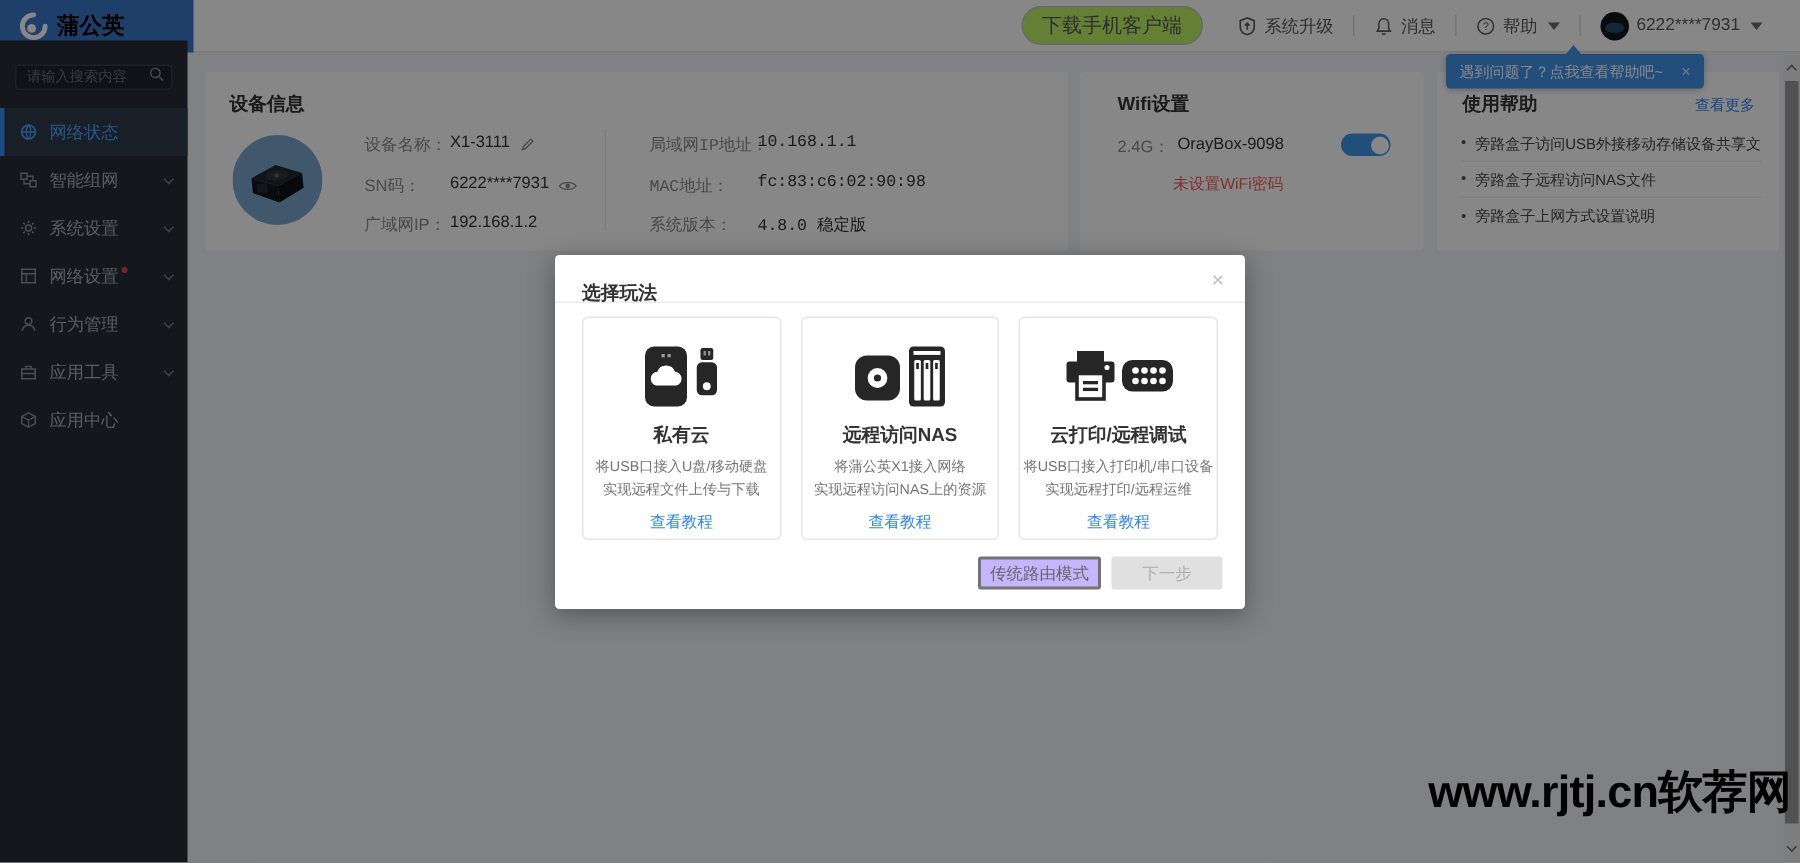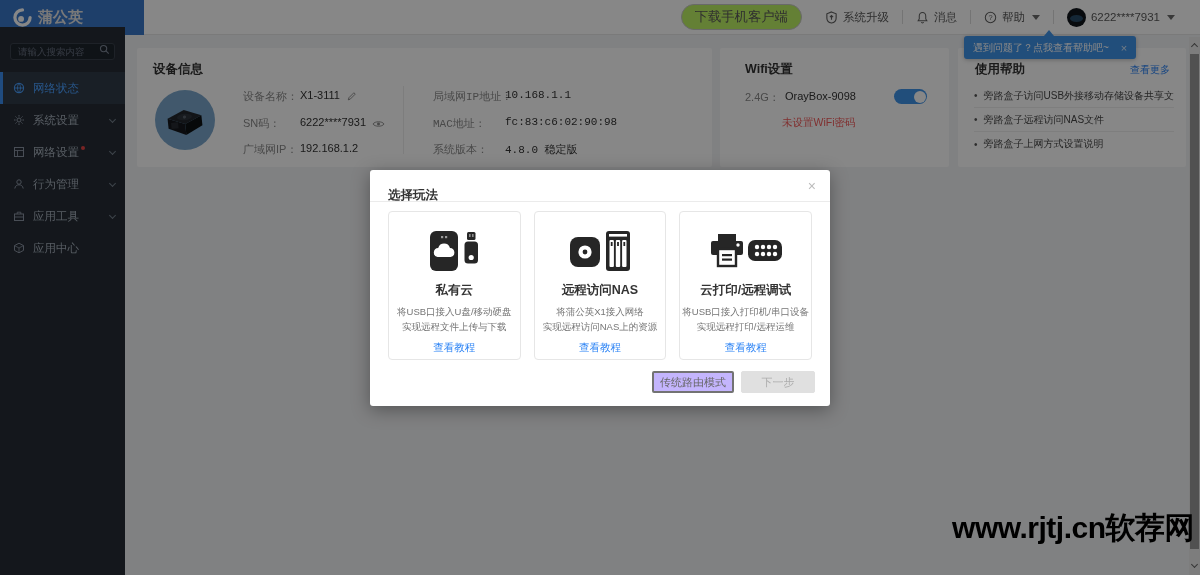--- a/index.html
+++ b/index.html
@@ -5,21 +5,21 @@
   * { margin:0; padding:0; box-sizing:border-box; }
   html,body { background:#555; }
   .page {
     position:relative; width:1200px; height:575px; overflow:hidden;
     background:#f1f3f6; font-family:"Liberation Sans","DejaVu Sans",sans-serif;
     color:#333;
   }
   
   .topbar { position:absolute; top:0; left:0; right:0; height:35px; background:#ffffff;
             border-bottom:1px solid #e7e7e7; display:flex; align-items:center; z-index:1; }
-  .logo { width:144px; height:35px; background:#3a78c9; color:#e5e5e5; display:flex;
+  .logo { width:129px; height:35px; background:#3a78c9; color:#000000; display:flex;
           align-items:center; gap:6px; padding-left:13px; font-size:15px; font-weight:bold; flex:none; }
   .tb-right { margin-left:auto; display:flex; align-items:center; padding-right:12px;
               font-size:11.5px; color:#5a5a5a; }
   .pill { border:1px solid #c6c6c6; border-radius:13px; padding:3px 13px; margin-right:10px;
           background:#bef264; color:#5a5a5a; cursor:pointer; }
   .tb-item { display:flex; align-items:center; gap:5px; padding:0 13px; cursor:pointer; }
   .tb-sep { width:1px; height:14px; background:#dcdcdc; }
   .caret { width:0; height:0; border-left:4px solid transparent; border-right:4px solid transparent;
            border-top:5px solid #6d6d6d; display:inline-block; margin-left:2px; }
   .avatar { width:19px; height:19px; border-radius:50%; background:#10151c; position:relative; overflow:hidden; flex:none; }
@@ -172,20 +172,29 @@
     <div class="nav">
       <div class="nav-item active">
         <svg width="12" height="12" viewBox="0 0 12 12">
           <circle cx="6" cy="6" r="4.6" fill="none" stroke="#4aa0ff" stroke-width="1.1"></circle>
           <path d="M1.4 6 H10.6 M6 1.4 C4 3.4 4 8.6 6 10.6 M6 1.4 C8 3.4 8 8.6 6 10.6" fill="none" stroke="#4aa0ff" stroke-width="0.9"></path>
         </svg>
         <span class="lbl">网络状态</span>
       </div>
       <div class="nav-item">
         <svg width="12" height="12" viewBox="0 0 12 12">
+          <rect x="1" y="1.5" width="4" height="4" fill="none" stroke="#8b94a3" stroke-width="1"></rect>
+          <rect x="7" y="6.5" width="4" height="4" fill="none" stroke="#8b94a3" stroke-width="1"></rect>
+          <path d="M5 3.5 H9 V6.5 M7 8.5 H3 V5.5" fill="none" stroke="#8b94a3" stroke-width="0.9"></path>
+        </svg>
+        <span class="lbl">智能组网</span>
+        <span class="chev"></span>
+      </div>
+      <div class="nav-item">
+        <svg width="12" height="12" viewBox="0 0 12 12">
           <circle cx="6" cy="6" r="2" fill="none" stroke="#8b94a3" stroke-width="1"></circle>
           <path d="M6 1 V2.6 M6 9.4 V11 M1 6 H2.6 M9.4 6 H11 M2.5 2.5 L3.6 3.6 M8.4 8.4 L9.5 9.5 M9.5 2.5 L8.4 3.6 M3.6 8.4 L2.5 9.5" stroke="#8b94a3" stroke-width="1"></path>
         </svg>
         <span class="lbl">系统设置</span>
         <span class="chev"></span>
       </div>
       <div class="nav-item">
         <svg width="12" height="12" viewBox="0 0 12 12">
           <rect x="1.5" y="1.5" width="9" height="9" fill="none" stroke="#8b94a3" stroke-width="1"></rect>
           <path d="M1.5 4.5 H10.5 M4.5 4.5 V10.5" stroke="#8b94a3" stroke-width="0.9"></path>

